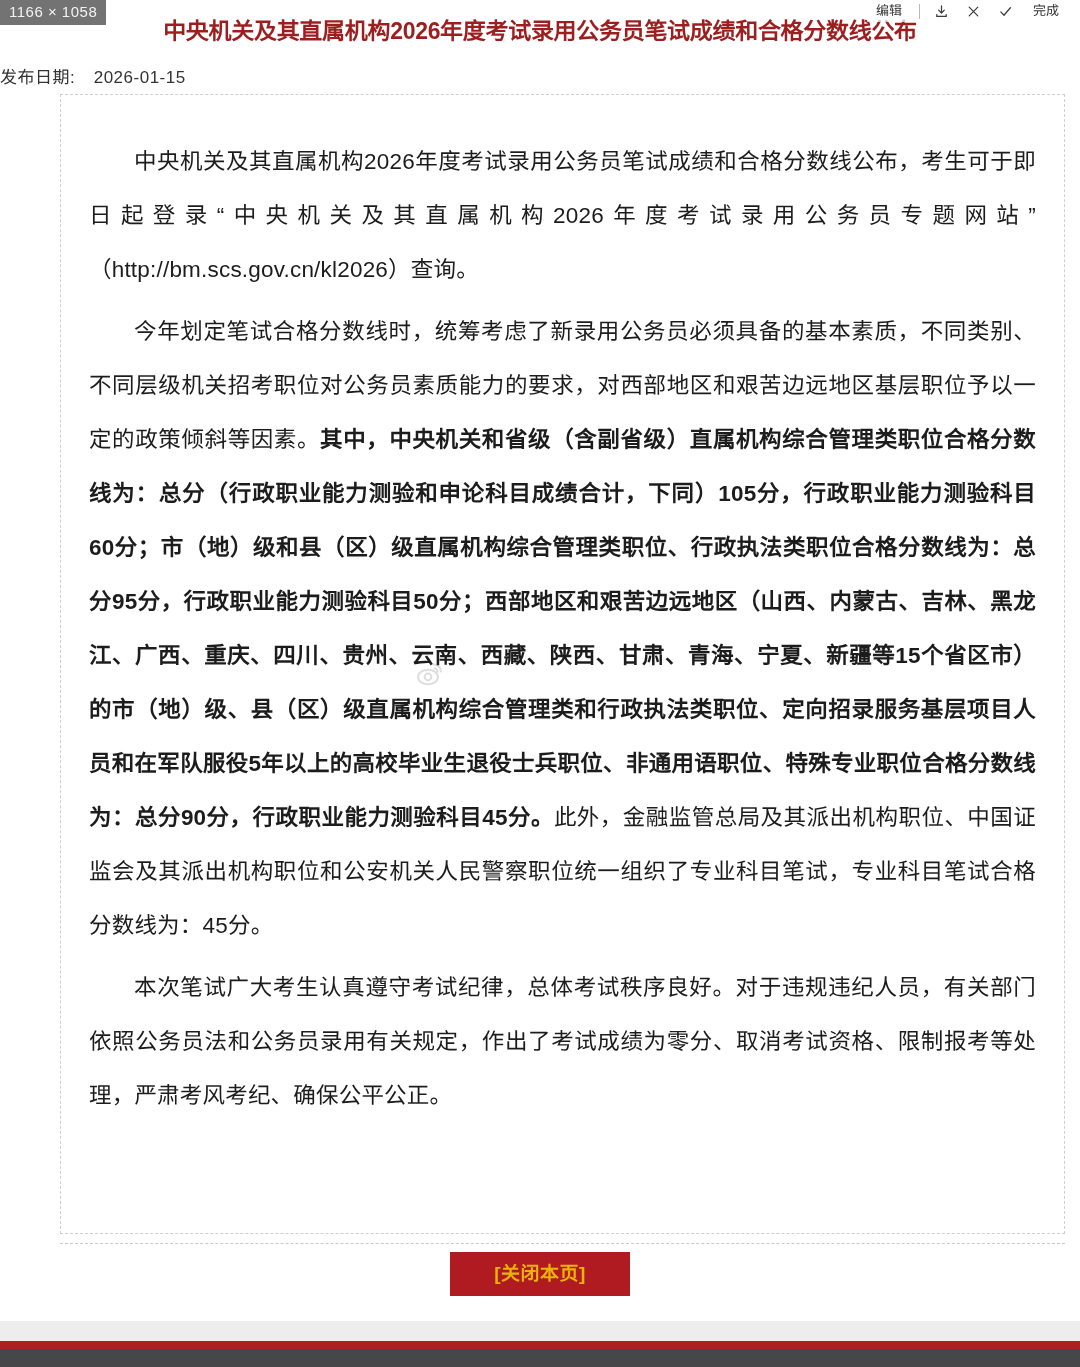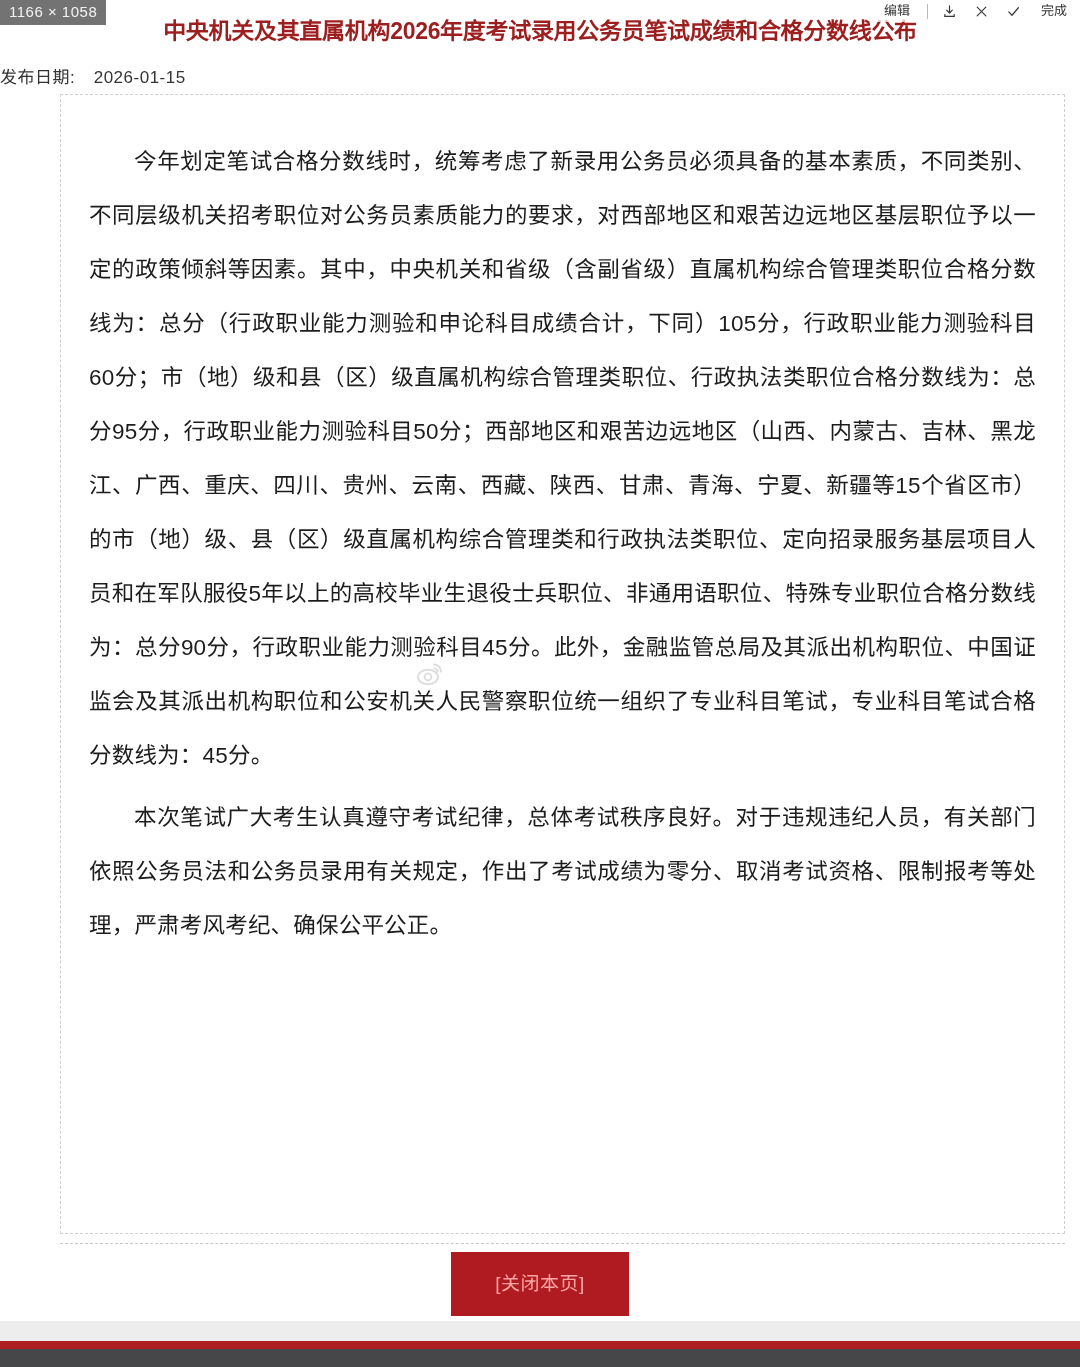--- a/index.html
+++ b/index.html
@@ -26,21 +26,21 @@
     color: #f2f2f2;
     font-size: 15px;
     line-height: 20px;
     padding: 2px 9px 3px 9px;
     letter-spacing: 0.5px;
     z-index: 60;
     white-space: nowrap;
   }
   #capture-toolbar {
     position: absolute;
-    right: 4px; top: 0px;
+    right: 12px; top: 0px;
     display: flex;
     align-items: center;
     gap: 8px;
     z-index: 60;
     background: rgba(255,255,255,0.72);
     padding: 1px 2px;
     height: 22px;
   }
   #capture-toolbar .tb-text {
     font-size: 13px;
@@ -114,21 +114,21 @@
     text-align: justify;
     text-justify: inter-ideograph;
     letter-spacing: 0.2px;
   }
   .article-body p {
     margin: 0 0 8px 0;
     text-indent: 2em;
   }
   .article-body p:last-child { margin-bottom: 0; }
   .article-body b, .article-body .em {
-    font-weight: normal;
+    font-weight: bold;
   }
 
   
   .watermark {
     position: absolute;
     left: 415px;
     top: 658px;
     display: flex;
     align-items: center;
     gap: 6px;
@@ -158,25 +158,25 @@
   .close-btn-wrap {
     position: absolute;
     left: 0;
     top: 1252px;
     width: 1080px;
     display: flex;
     justify-content: center;
   }
   .close-btn {
     background: #b01b22;
-    color: #fca5a5;
+    color: #eab308;
     font-size: 19px;
-    font-weight: normal;
+    font-weight: bold;
     line-height: 24px;
-    padding: 20px 44px;
+    padding: 10px 44px;
     border: none;
     cursor: pointer;
     letter-spacing: 0.5px;
     font-family: "Liberation Sans", "DejaVu Sans", sans-serif;
   }
 
   
   .band-gray {
     position: absolute;
     left: 0;
@@ -210,20 +210,21 @@
   <h1 class="doc-title">中央机关及其直属机构2026年度考试录用公务员笔试成绩和合格分数线公布</h1>
 
   <div class="doc-date">
     <span>发布日期:</span>
     <span style="display:inline-block;width:8px"></span>
     <span>2026-01-15</span>
   </div>
 
   <div class="article-box">
     <div class="article-body">
+      <p id="para-1"><span>中央机关及其直属机构2026年度考试录用公务员笔试成绩和合格分数线公布，考生可于即日起登录“中央机关及其直属机构2026年度考试录用公务员专题网站”（http://bm.scs.gov.cn/kl2026）查询。</span></p>
       <p id="para-2"><span>今年划定笔试合格分数线时，统筹考虑了新录用公务员必须具备的基本素质，不同类别、不同层级机关招考职位对公务员素质能力的要求，对西部地区和艰苦边远地区基层职位予以一定的政策倾斜等因素。</span><b>其中，中央机关和省级（含副省级）直属机构综合管理类职位合格分数线为：总分（行政职业能力测验和申论科目成绩合计，下同）105分，行政职业能力测验科目60分；市（地）级和县（区）级直属机构综合管理类职位、行政执法类职位合格分数线为：总分95分，行政职业能力测验科目50分；西部地区和艰苦边远地区（山西、内蒙古、吉林、黑龙江、广西、重庆、四川、贵州、云南、西藏、陕西、甘肃、青海、宁夏、新疆等15个省区市）的市（地）级、县（区）级直属机构综合管理类和行政执法类职位、定向招录服务基层项目人员和在军队服役5年以上的高校毕业生退役士兵职位、非通用语职位、特殊专业职位合格分数线为：总分90分，行政职业能力测验科目45分。</b><span>此外，金融监管总局及其派出机构职位、中国证监会及其派出机构职位和公安机关人民警察职位统一组织了专业科目笔试，专业科目笔试合格分数线为：45分。</span></p>
       <p id="para-4"><span>本次笔试广大考生认真遵守考试纪律，总体考试秩序良好。对于违规违纪人员，有关部门依照公务员法和公务员录用有关规定，作出了考试成绩为零分、取消考试资格、限制报考等处理，严肃考风考纪、确保公平公正。</span></p>
     </div>
   </div>
 
   <div class="watermark">
     <span class="wb-logo">
       <svg width="30" height="30" viewBox="0 0 30 30" aria-hidden="true">
         <ellipse cx="13" cy="19" rx="10" ry="7.2" fill="none" stroke="#5f5f5f" stroke-width="2"></ellipse>
         <circle cx="13" cy="19" r="3.4" fill="none" stroke="#5f5f5f" stroke-width="2"></circle>

